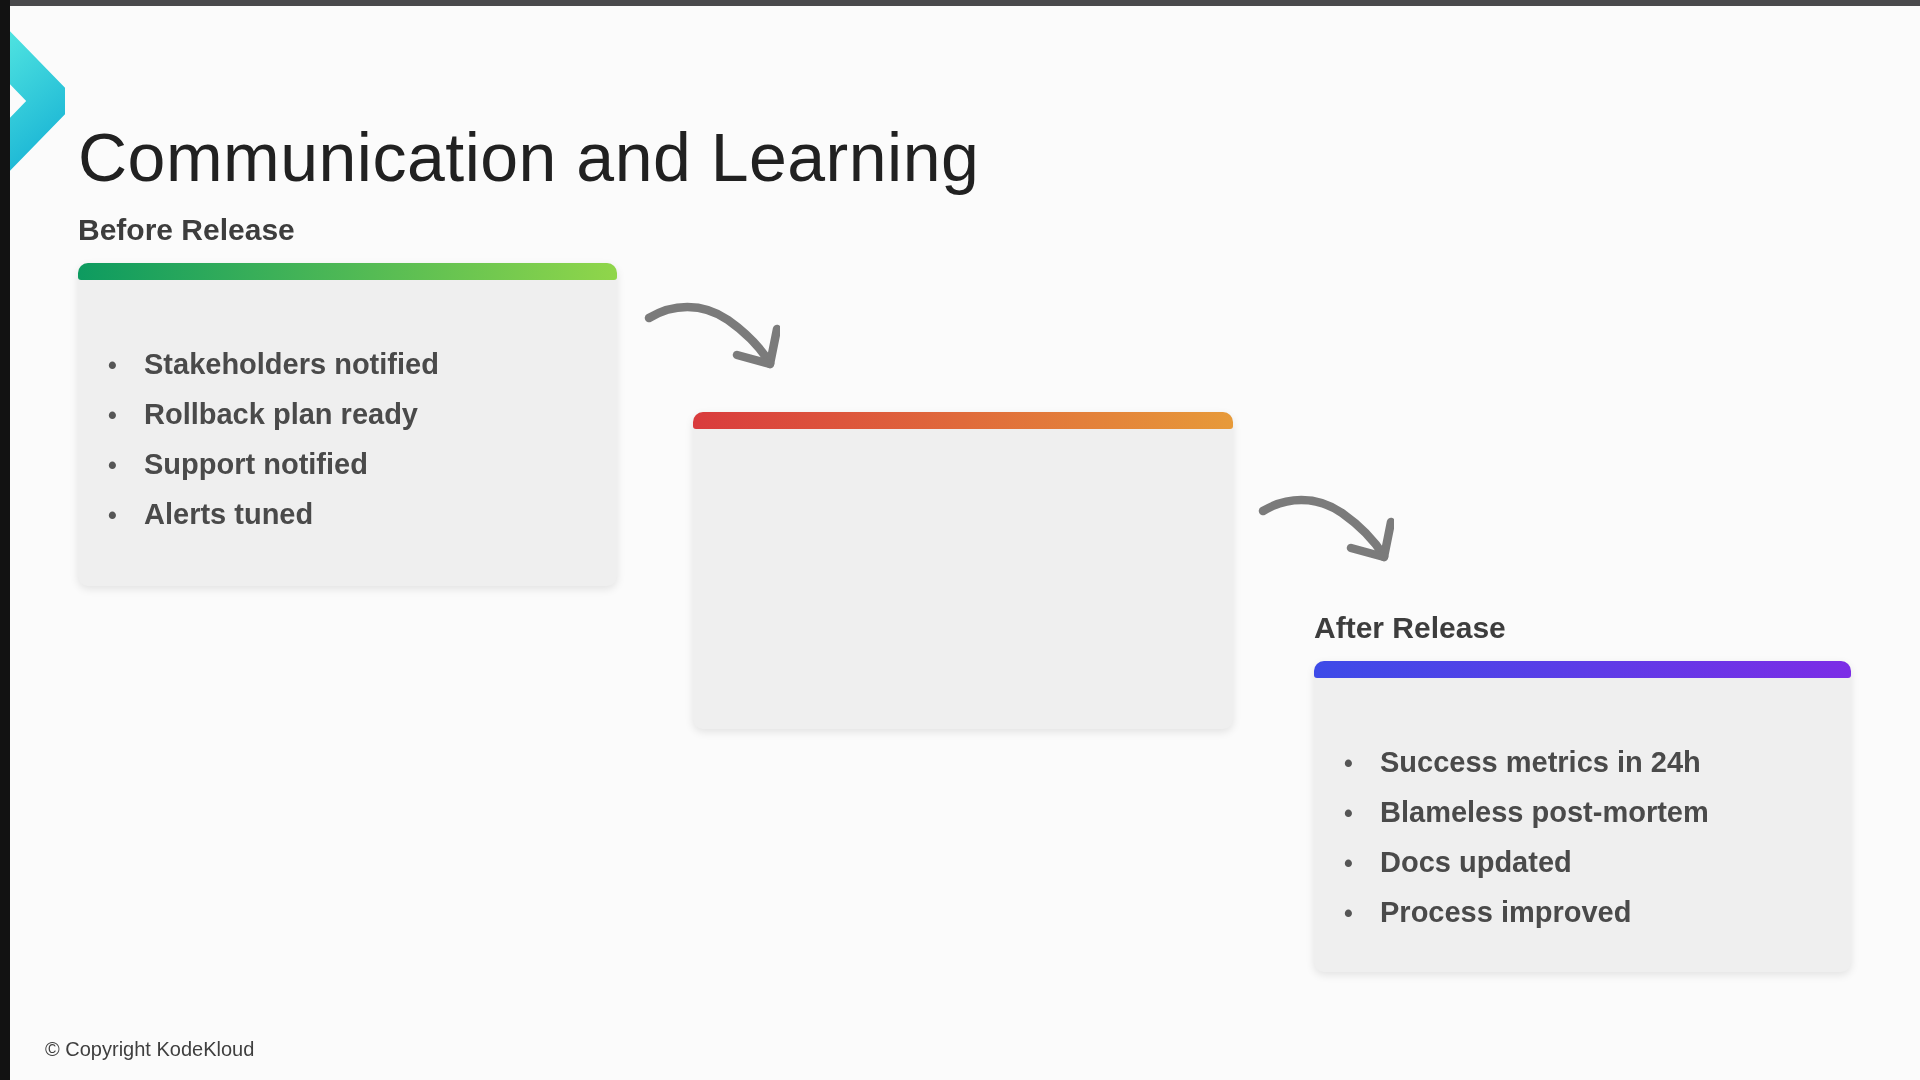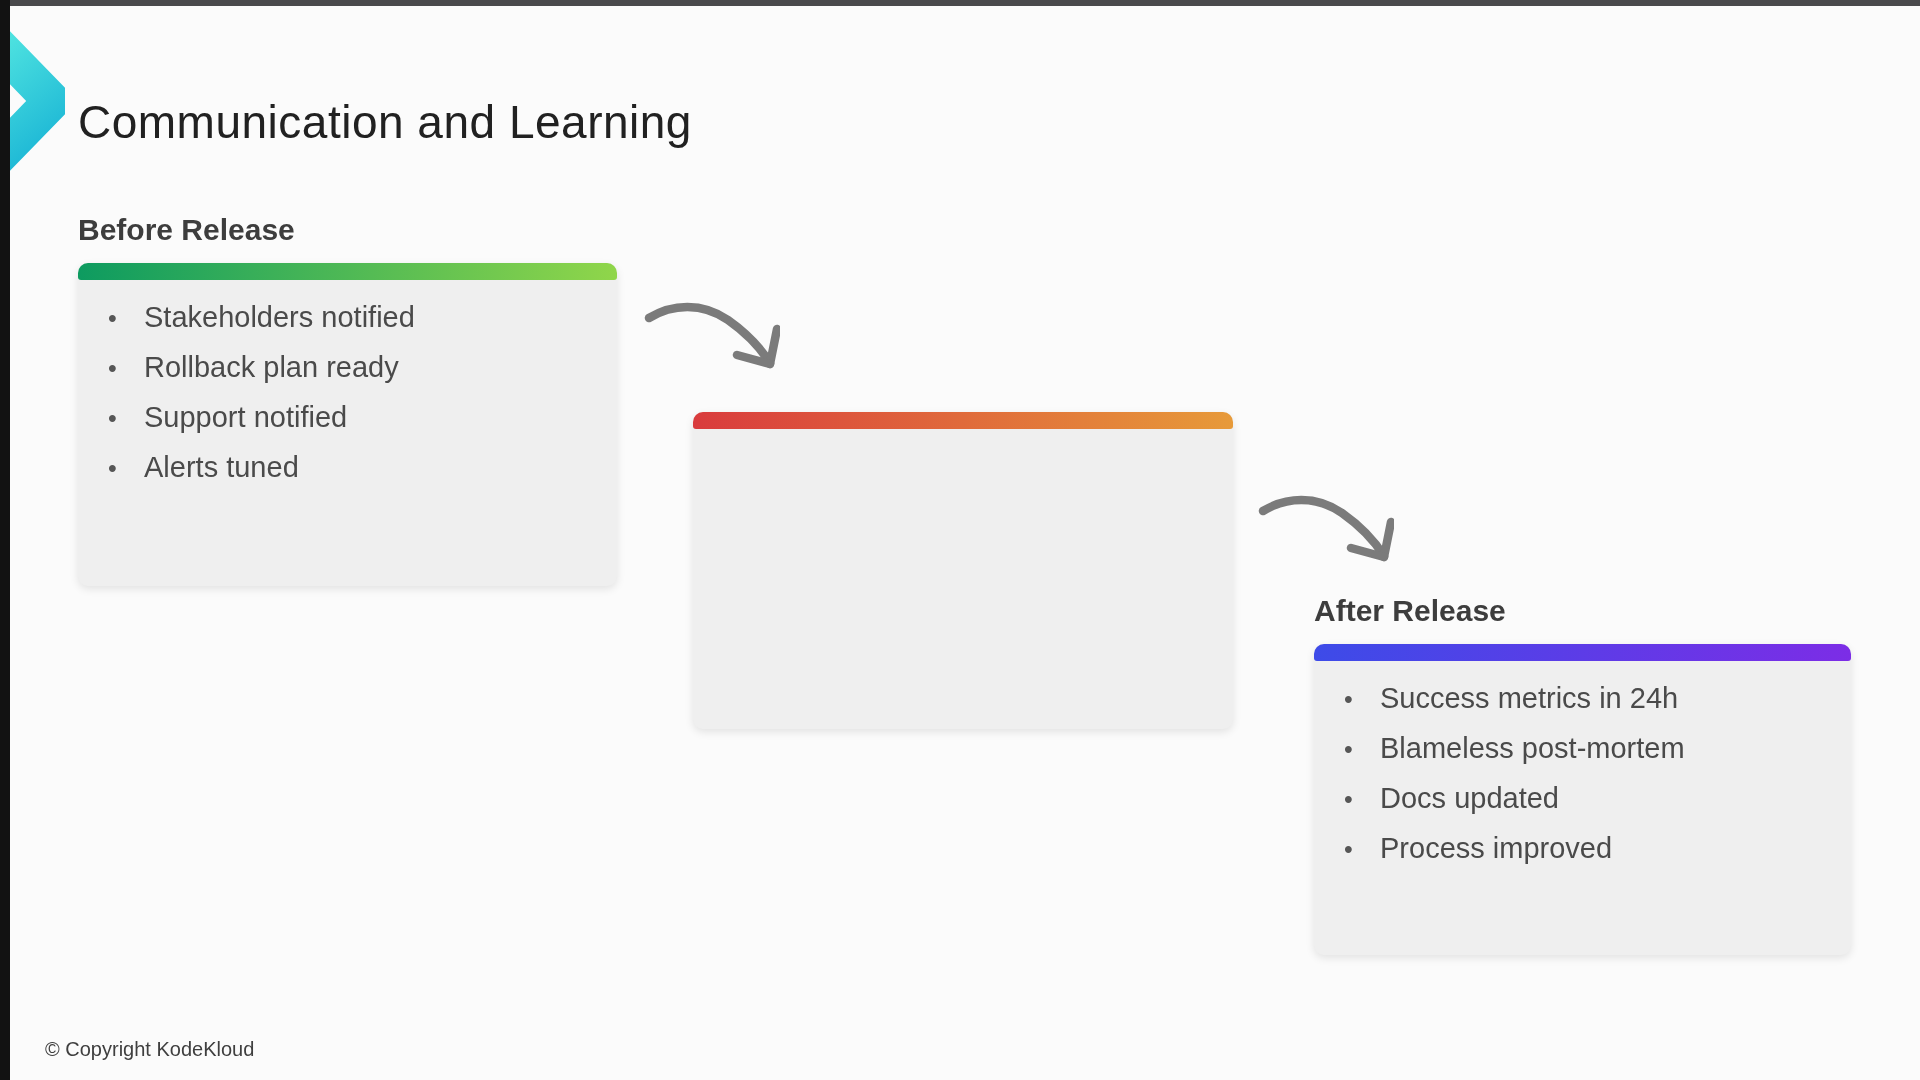--- a/index.html
+++ b/index.html
@@ -5,46 +5,46 @@
   html,body{margin:0;padding:0;}
   body{
     width:1920px;height:1080px;position:relative;overflow:hidden;
     background:#fbfbfb;
     font-family:"Liberation Sans","DejaVu Sans",sans-serif;
   }
   .frame-top{position:absolute;left:0;top:0;width:1920px;height:6px;background:#4a4a4c;}
   .frame-left{position:absolute;left:0;top:0;width:10px;height:1080px;background:#121212;}
   .logo{position:absolute;left:10px;top:22px;width:55px;height:152px;}
   .slide-title{
-    position:absolute;left:78px;top:64px;width:1100px;
-    font-size:46px;font-weight:500;color:#212121;letter-spacing:0.5px;
+    position:absolute;left:78px;top:72px;width:1100px;
+    font-size:68px;font-weight:500;color:#212121;letter-spacing:0.5px;
   }
   .card-group{position:absolute;}
   .card-title{
     font-size:30px;font-weight:700;color:#3d3d3d;
     margin:0 0 16px 0;
   }
   .card{
     border-radius:10px;background:#efefef;
     box-shadow:0 3px 8px rgba(0,0,0,0.10);
   }
   .card-accent{height:17px;border-radius:10px 10px 3px 3px;}
   .card-body{padding:0;}
-  .card ul{list-style:none;margin:0;padding:23px 24px 0 66px;}
+  .card ul{list-style:none;margin:0;padding:70px 24px 0 66px;font-weight:bold;}
   .card li{
     position:relative;font-size:29px;color:#4a4a4a;margin-bottom:21px;line-height:29px;
   }
   .card li::before{
     content:"•";position:absolute;left:-36px;top:1px;font-size:25px;color:#565656;
   }
   #card-1{left:78px;top:213px;width:539px;}
   #card-1 .card{height:323px;}
   #card-2{left:693px;top:412px;width:540px;}
   #card-2 .card{height:317px;}
-  #card-3{left:1314px;top:594px;width:537px;}
+  #card-3{left:1314px;top:611px;width:537px;}
   #card-3 .card{height:311px;}
   .arrow{position:absolute;width:136px;height:67px;}
   #arrow-1{left:644px;top:302px;}
   #arrow-2{left:1258px;top:495px;}
   .footer{
     position:absolute;left:45px;top:1022px;font-size:20px;color:#3f3f3f;margin-top:16px;
   }
 </style>
 </head>
 <body>

